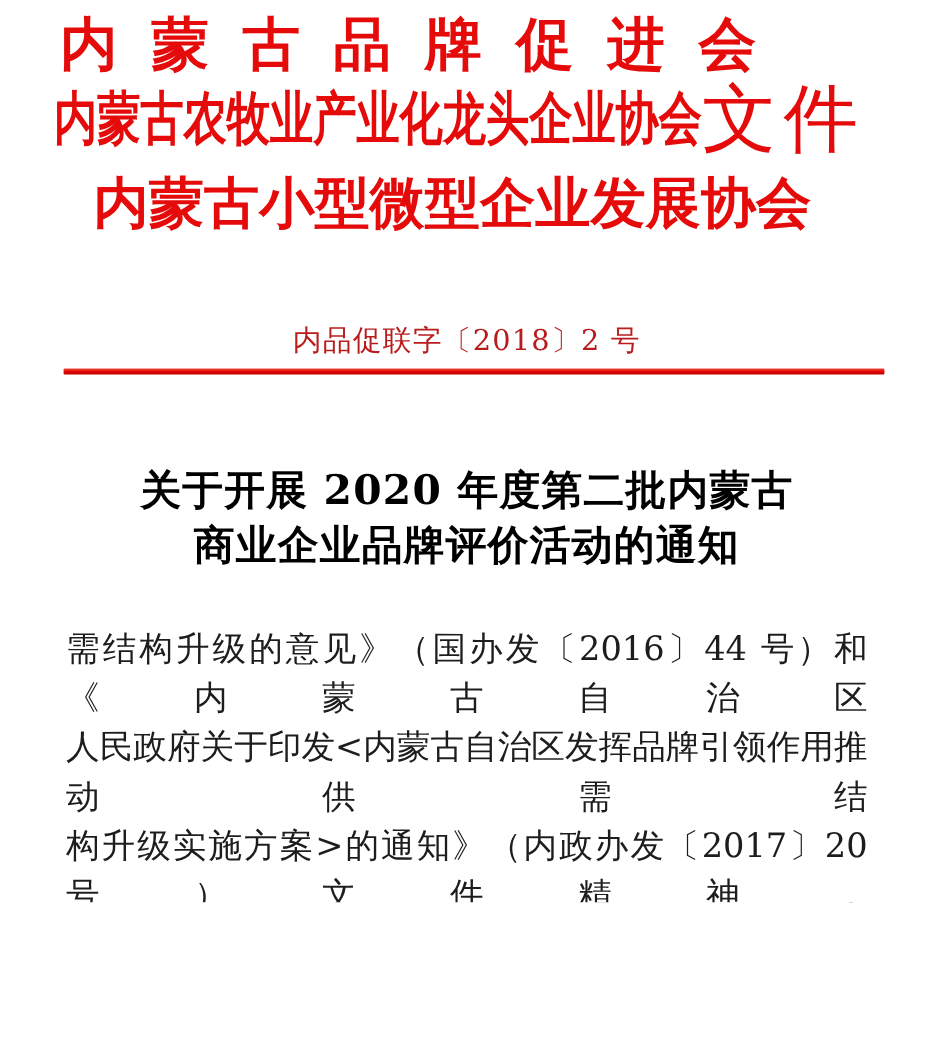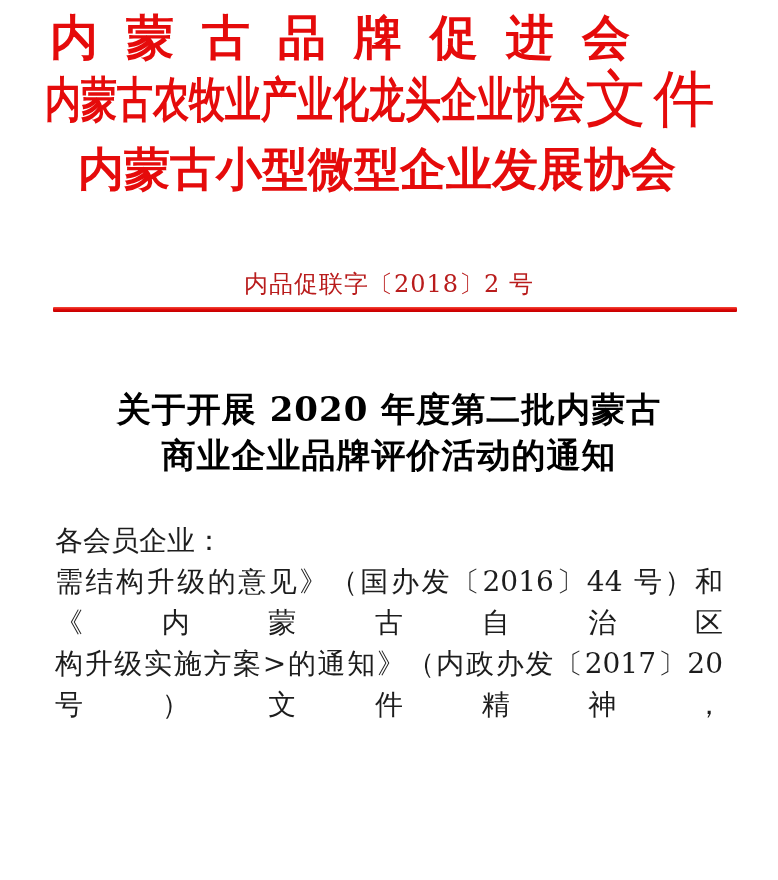--- a/index.html
+++ b/index.html
@@ -85,25 +85,25 @@
   <div class="doc-number">内品促联字〔2018〕2 号</div>
 
   <div class="red-rule"></div>
 
   <h1 class="doc-title">
     <div>关于开展 2020 年度第二批内蒙古</div>
     <div>商业企业品牌评价活动的通知</div>
   </h1>
 
   <main class="body-block">
-    <div class="greeting">各会员企业：</div>
 
 
     <div class="jline">需结构升级的意见》（国办发〔2016〕44 号）和《内蒙古自治区</div>
 
+    <div class="jline">人民政府关于印发&lt;内蒙古自治区发挥品牌引领作用推动供需结</div>
 
     <div class="jline">构升级实施方案&gt;的通知》（内政办发〔2017〕20 号）文件精神，</div>
 
   </main>
 
   <div class="page-num">- 1 -</div>
 
 </div>
 
 </body></html>

